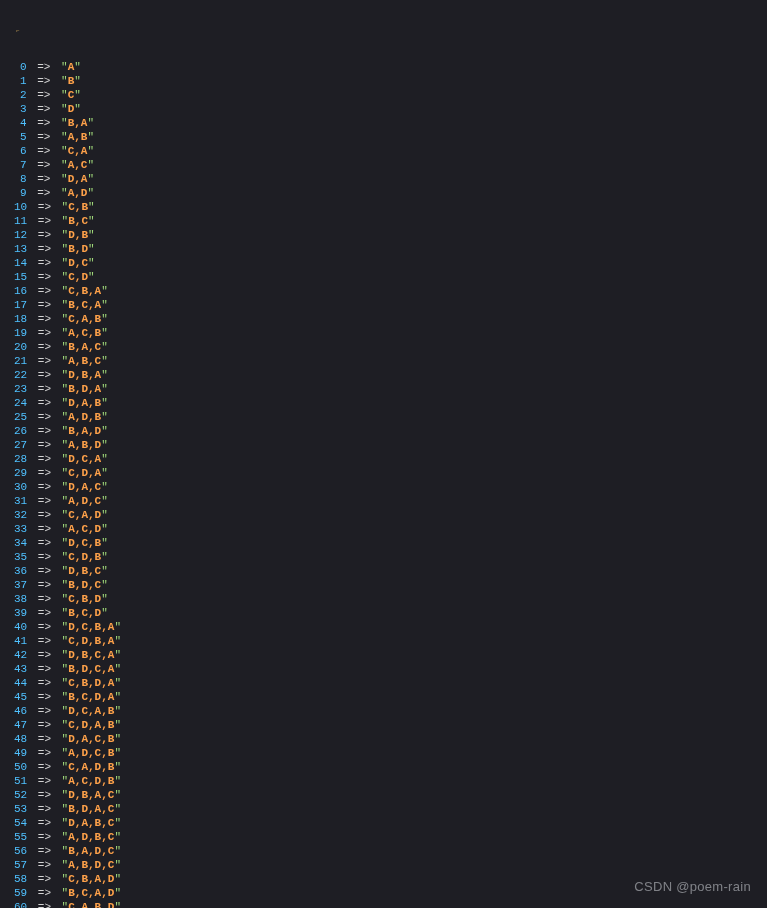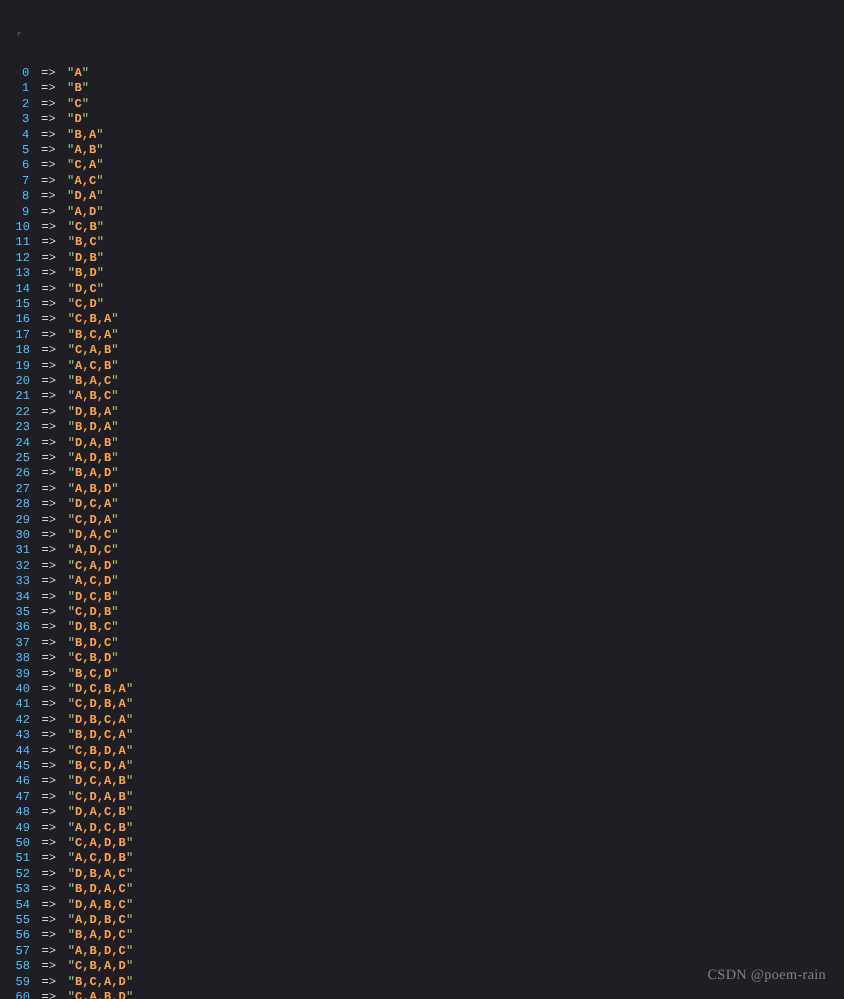--- a/index.html
+++ b/index.html
@@ -26,21 +26,21 @@
   .key    { color: #4fc1ff; } 
   .arrow  { color: #d4d4d4; padding: 0 4px; }
   .quote  { color: #a0d97a; }
   .val    { color: #ffa24a; font-weight: bold; }
   .bracket{ color: #ffcc66; padding-left: -4px;}
   .watermark {
     position: absolute;
     right: 16px;
     bottom: 14px;
     color: #cfd2d7;
-    font-family: Liberation Serif, serif;
+    font-family: Liberation Sans, sans-serif;
     font-size: 13px;
     opacity: .55;
     letter-spacing: .3px;
   }
   .gap1 { width: 6px; display:inline-block;} 
 </style>
 </head>
 <body>
 
 <div class="code-area">

